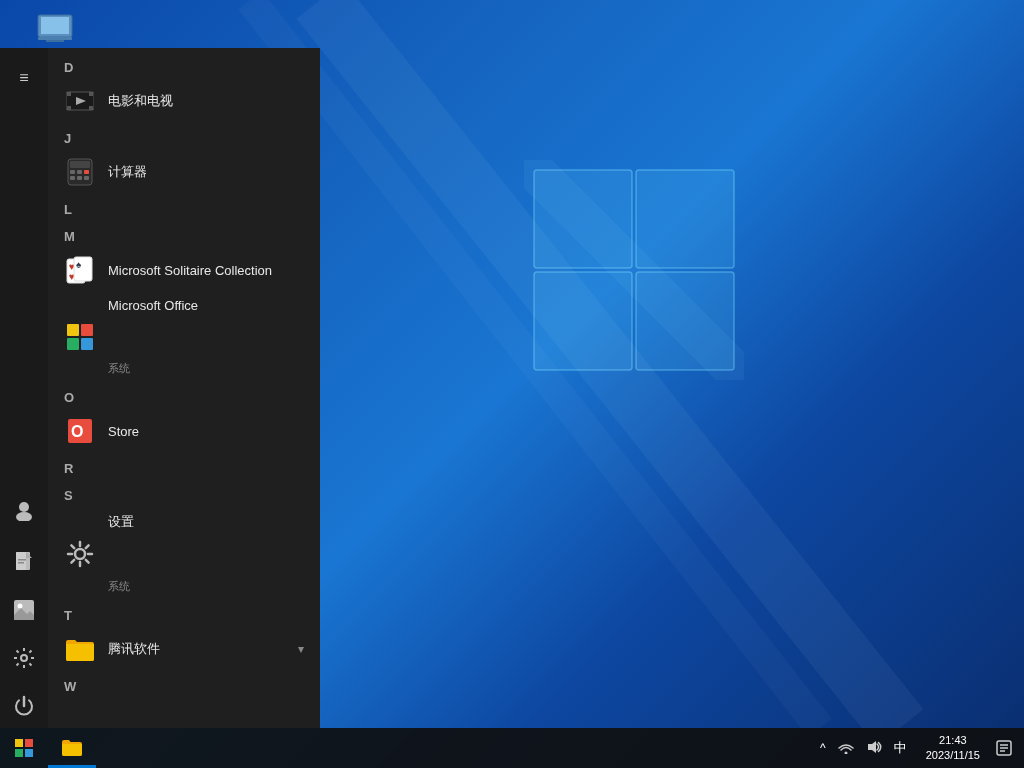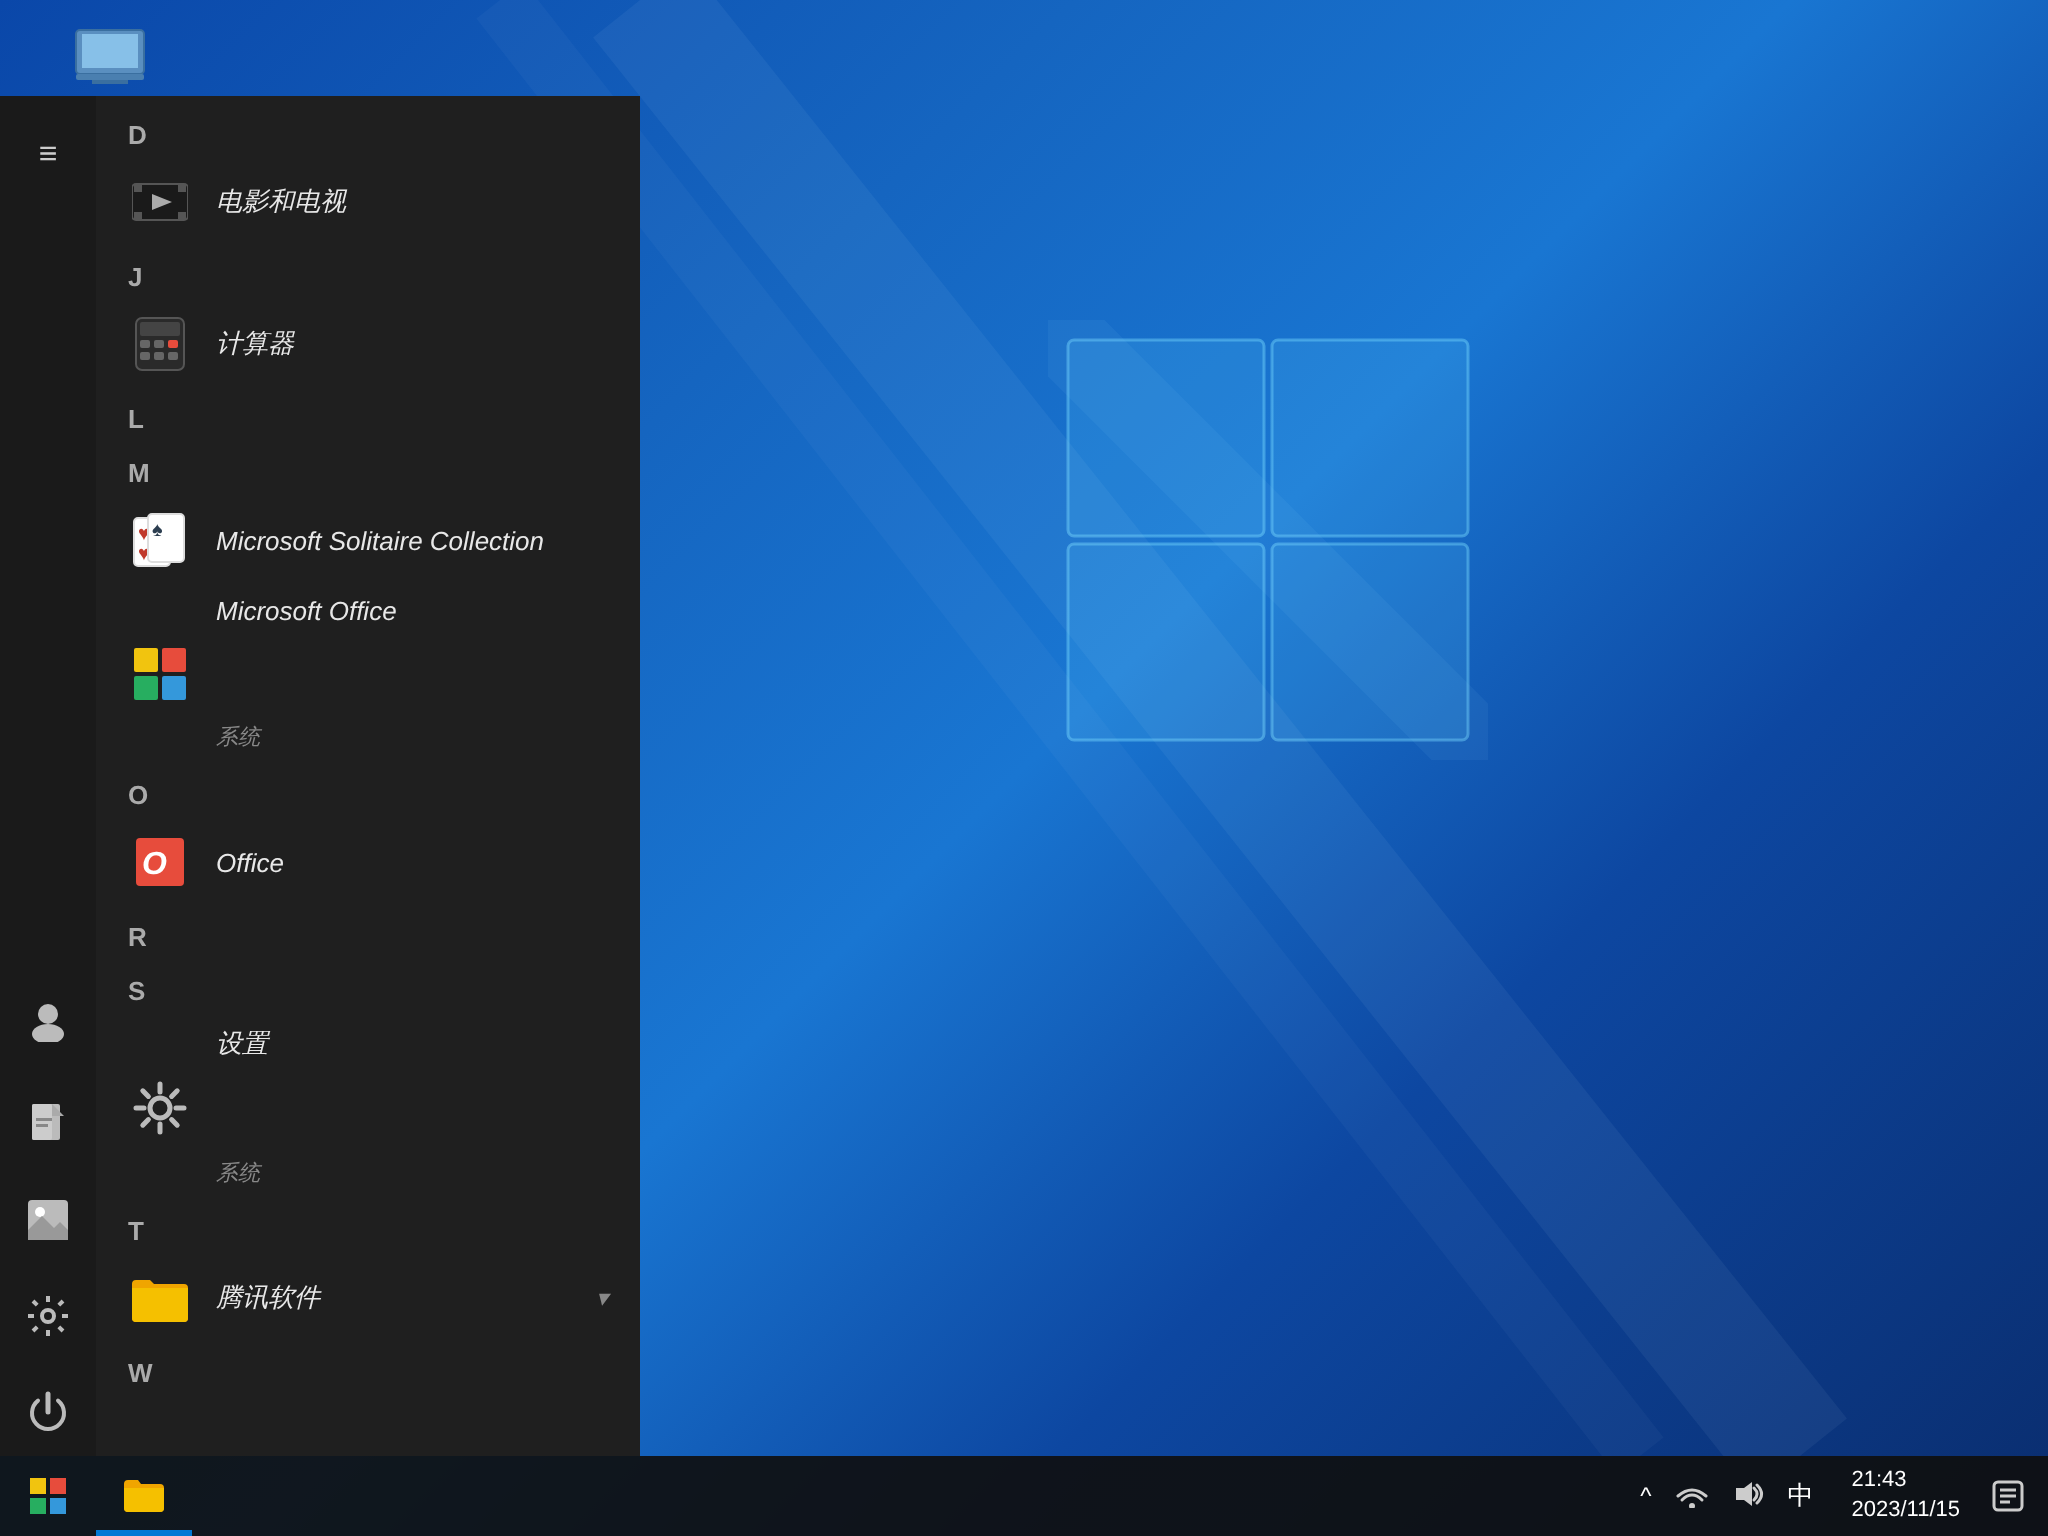--- a/index.html
+++ b/index.html
@@ -108,21 +108,21 @@
     .tray-icon {
       color: white;
       font-size: 12px;
       cursor: pointer;
       padding: 2px 3px;
     }
 
     .taskbar-clock {
       display: flex;
       flex-direction: column;
-      align-items: flex-start;
+      align-items: center;
       justify-content: center;
       color: white;
       font-size: 11px;
       padding: 0 8px;
       line-height: 1.4;
       cursor: pointer;
     }
 
     .taskbar-notification {
       width: 32px;
@@ -186,21 +186,20 @@
       font-size: 13px;
       font-weight: 600;
     }
 
     .app-item {
       display: flex;
       align-items: center;
       padding: 6px 16px;
       cursor: pointer;
       min-height: 40px;
-      font-style: italic;
     }
 
     .app-icon {
       width: 32px;
       height: 32px;
       display: flex;
       align-items: center;
       justify-content: center;
       margin-right: 12px;
       flex-shrink: 0;
@@ -385,21 +384,21 @@
 
     <div class="section-letter">O</div>
     <div class="app-item">
       <div class="app-icon">
         <svg width="28" height="28" viewBox="0 0 28 28">
           <rect x="2" y="2" width="24" height="24" rx="2" fill="#e74c3c"></rect>
           <text x="5" y="20" font-size="16" font-weight="bold" fill="white">O</text>
         </svg>
       </div>
       <div class="app-info">
-        <span class="app-name">Office</span>
+        <span class="app-name">Store</span>
       </div>
     </div>
 
     <div class="section-letter">R</div>
 
     <div class="section-letter">S</div>
     <div class="app-item">
       <div class="app-icon">
         <svg width="28" height="28" viewBox="0 0 28 28">
           <circle cx="14" cy="14" r="5" fill="none" stroke="#bbb" stroke-width="2.5"></circle>

